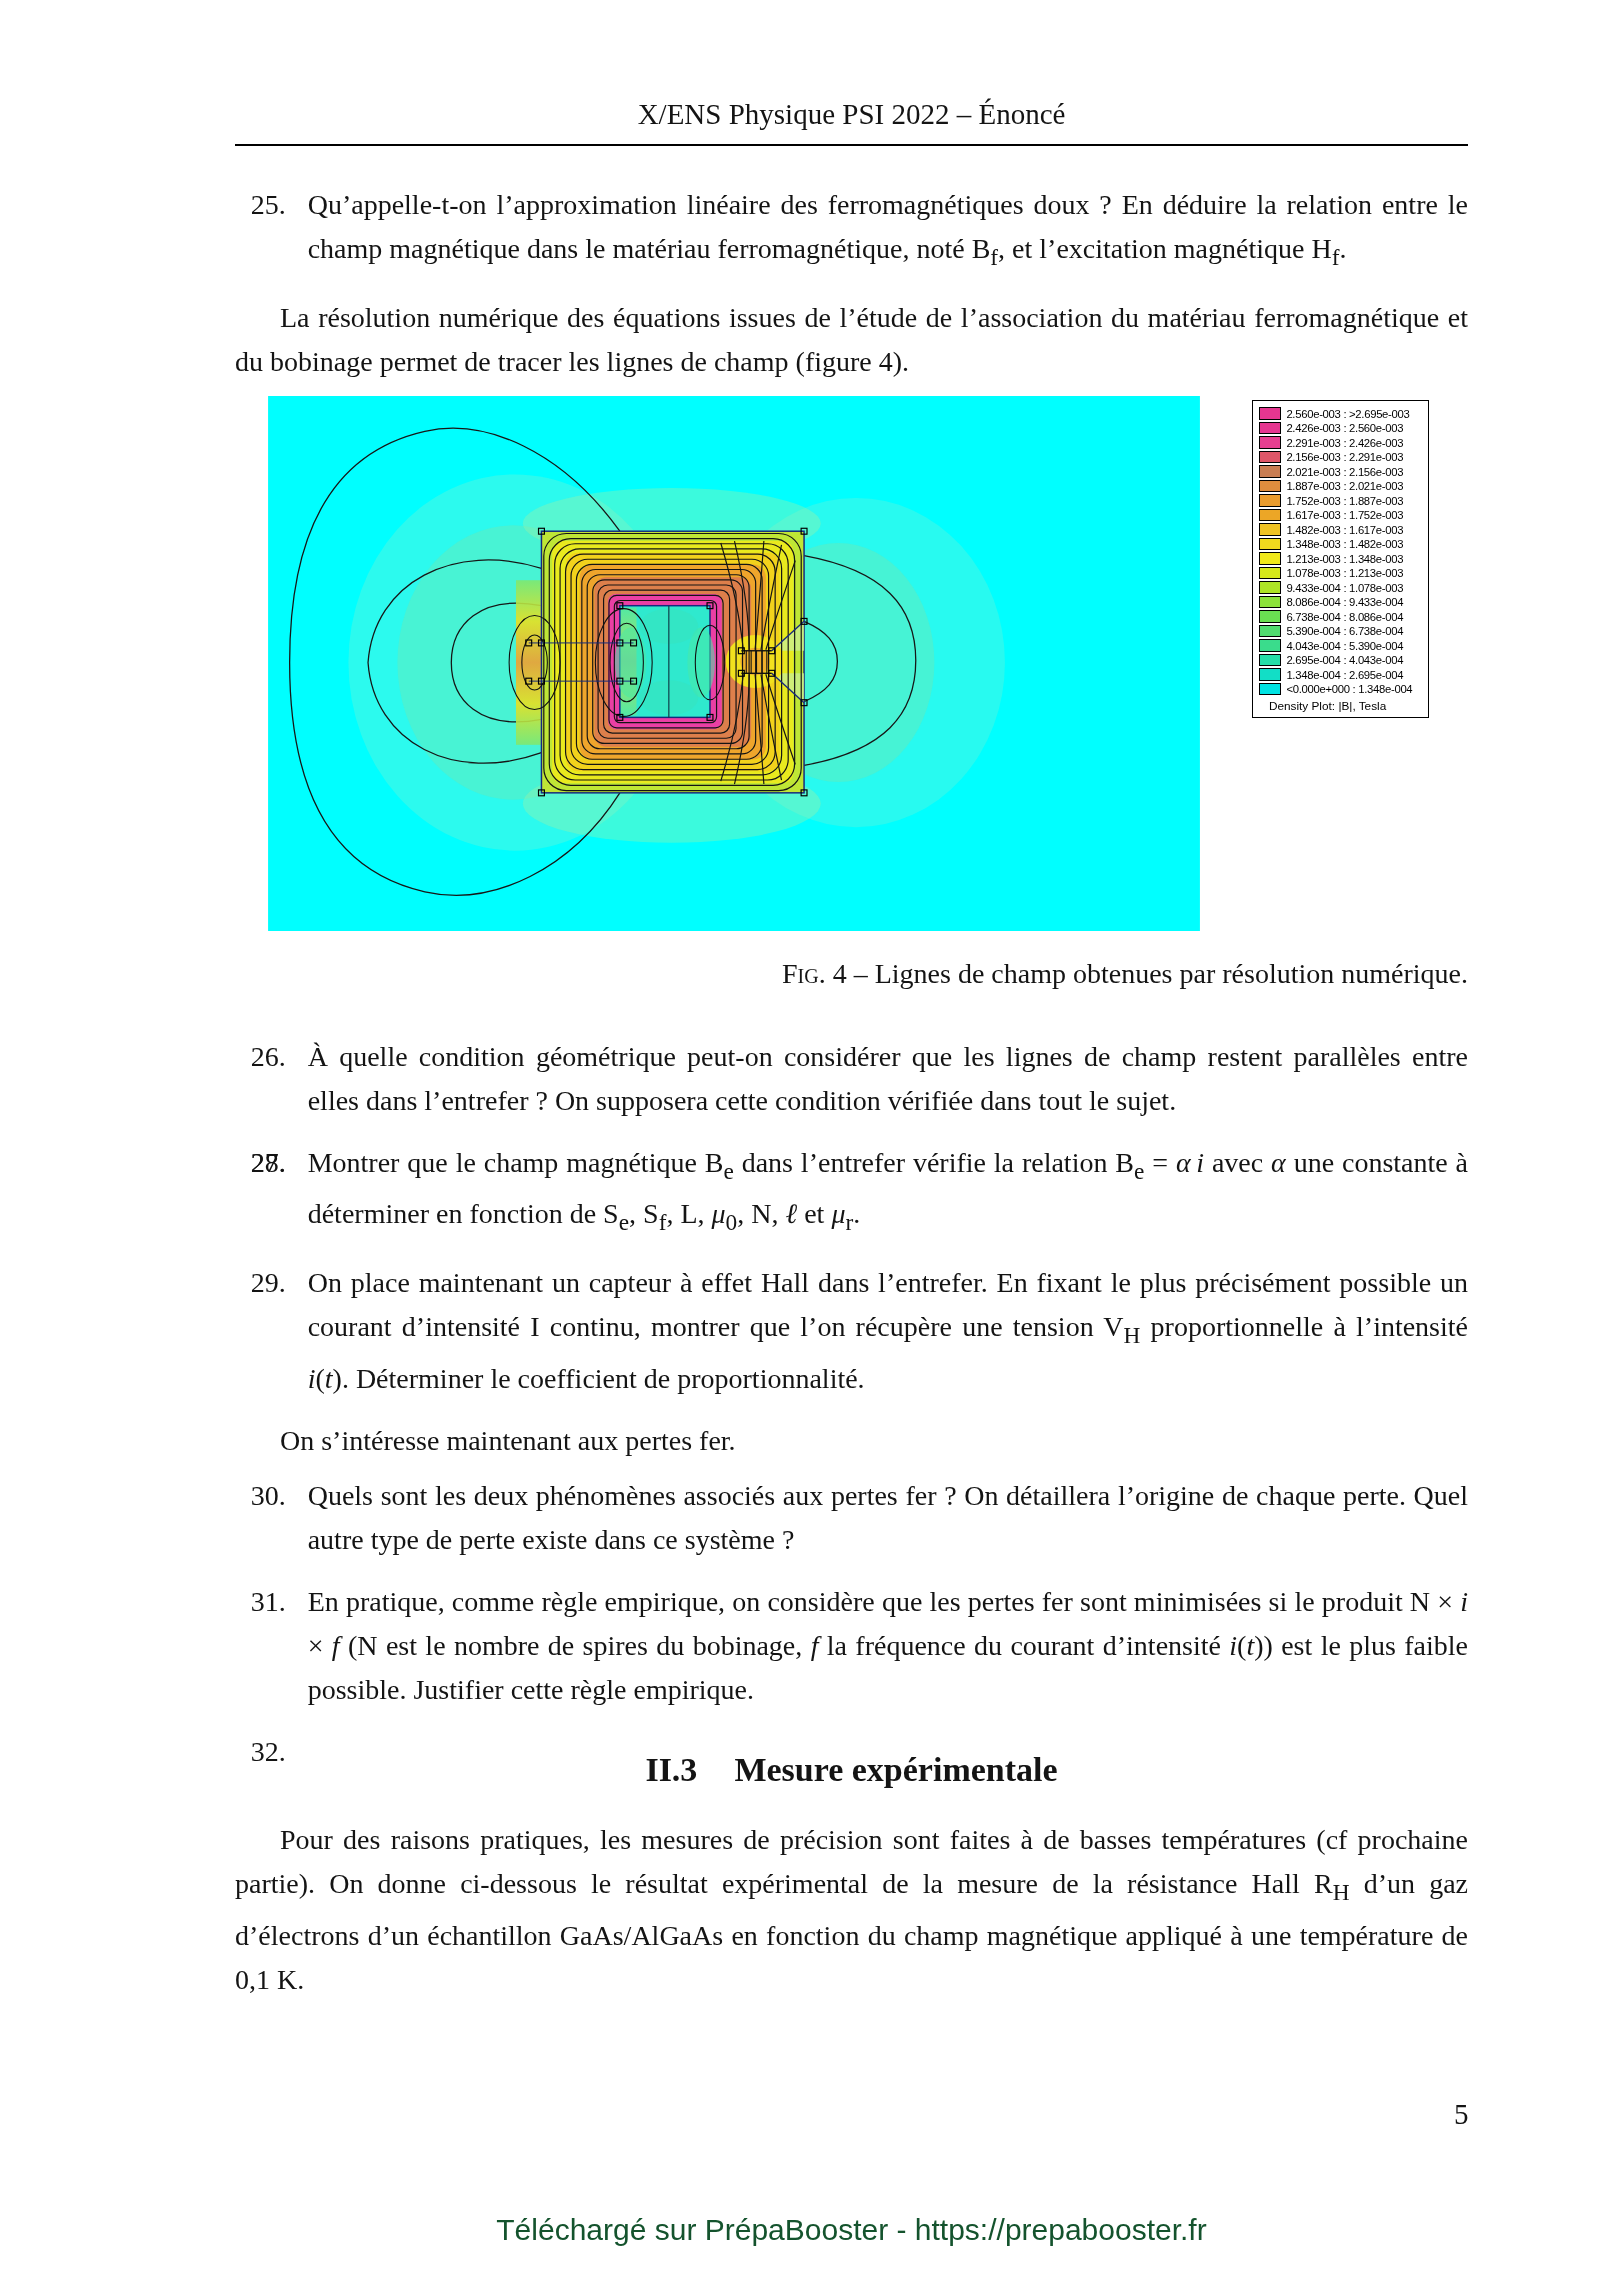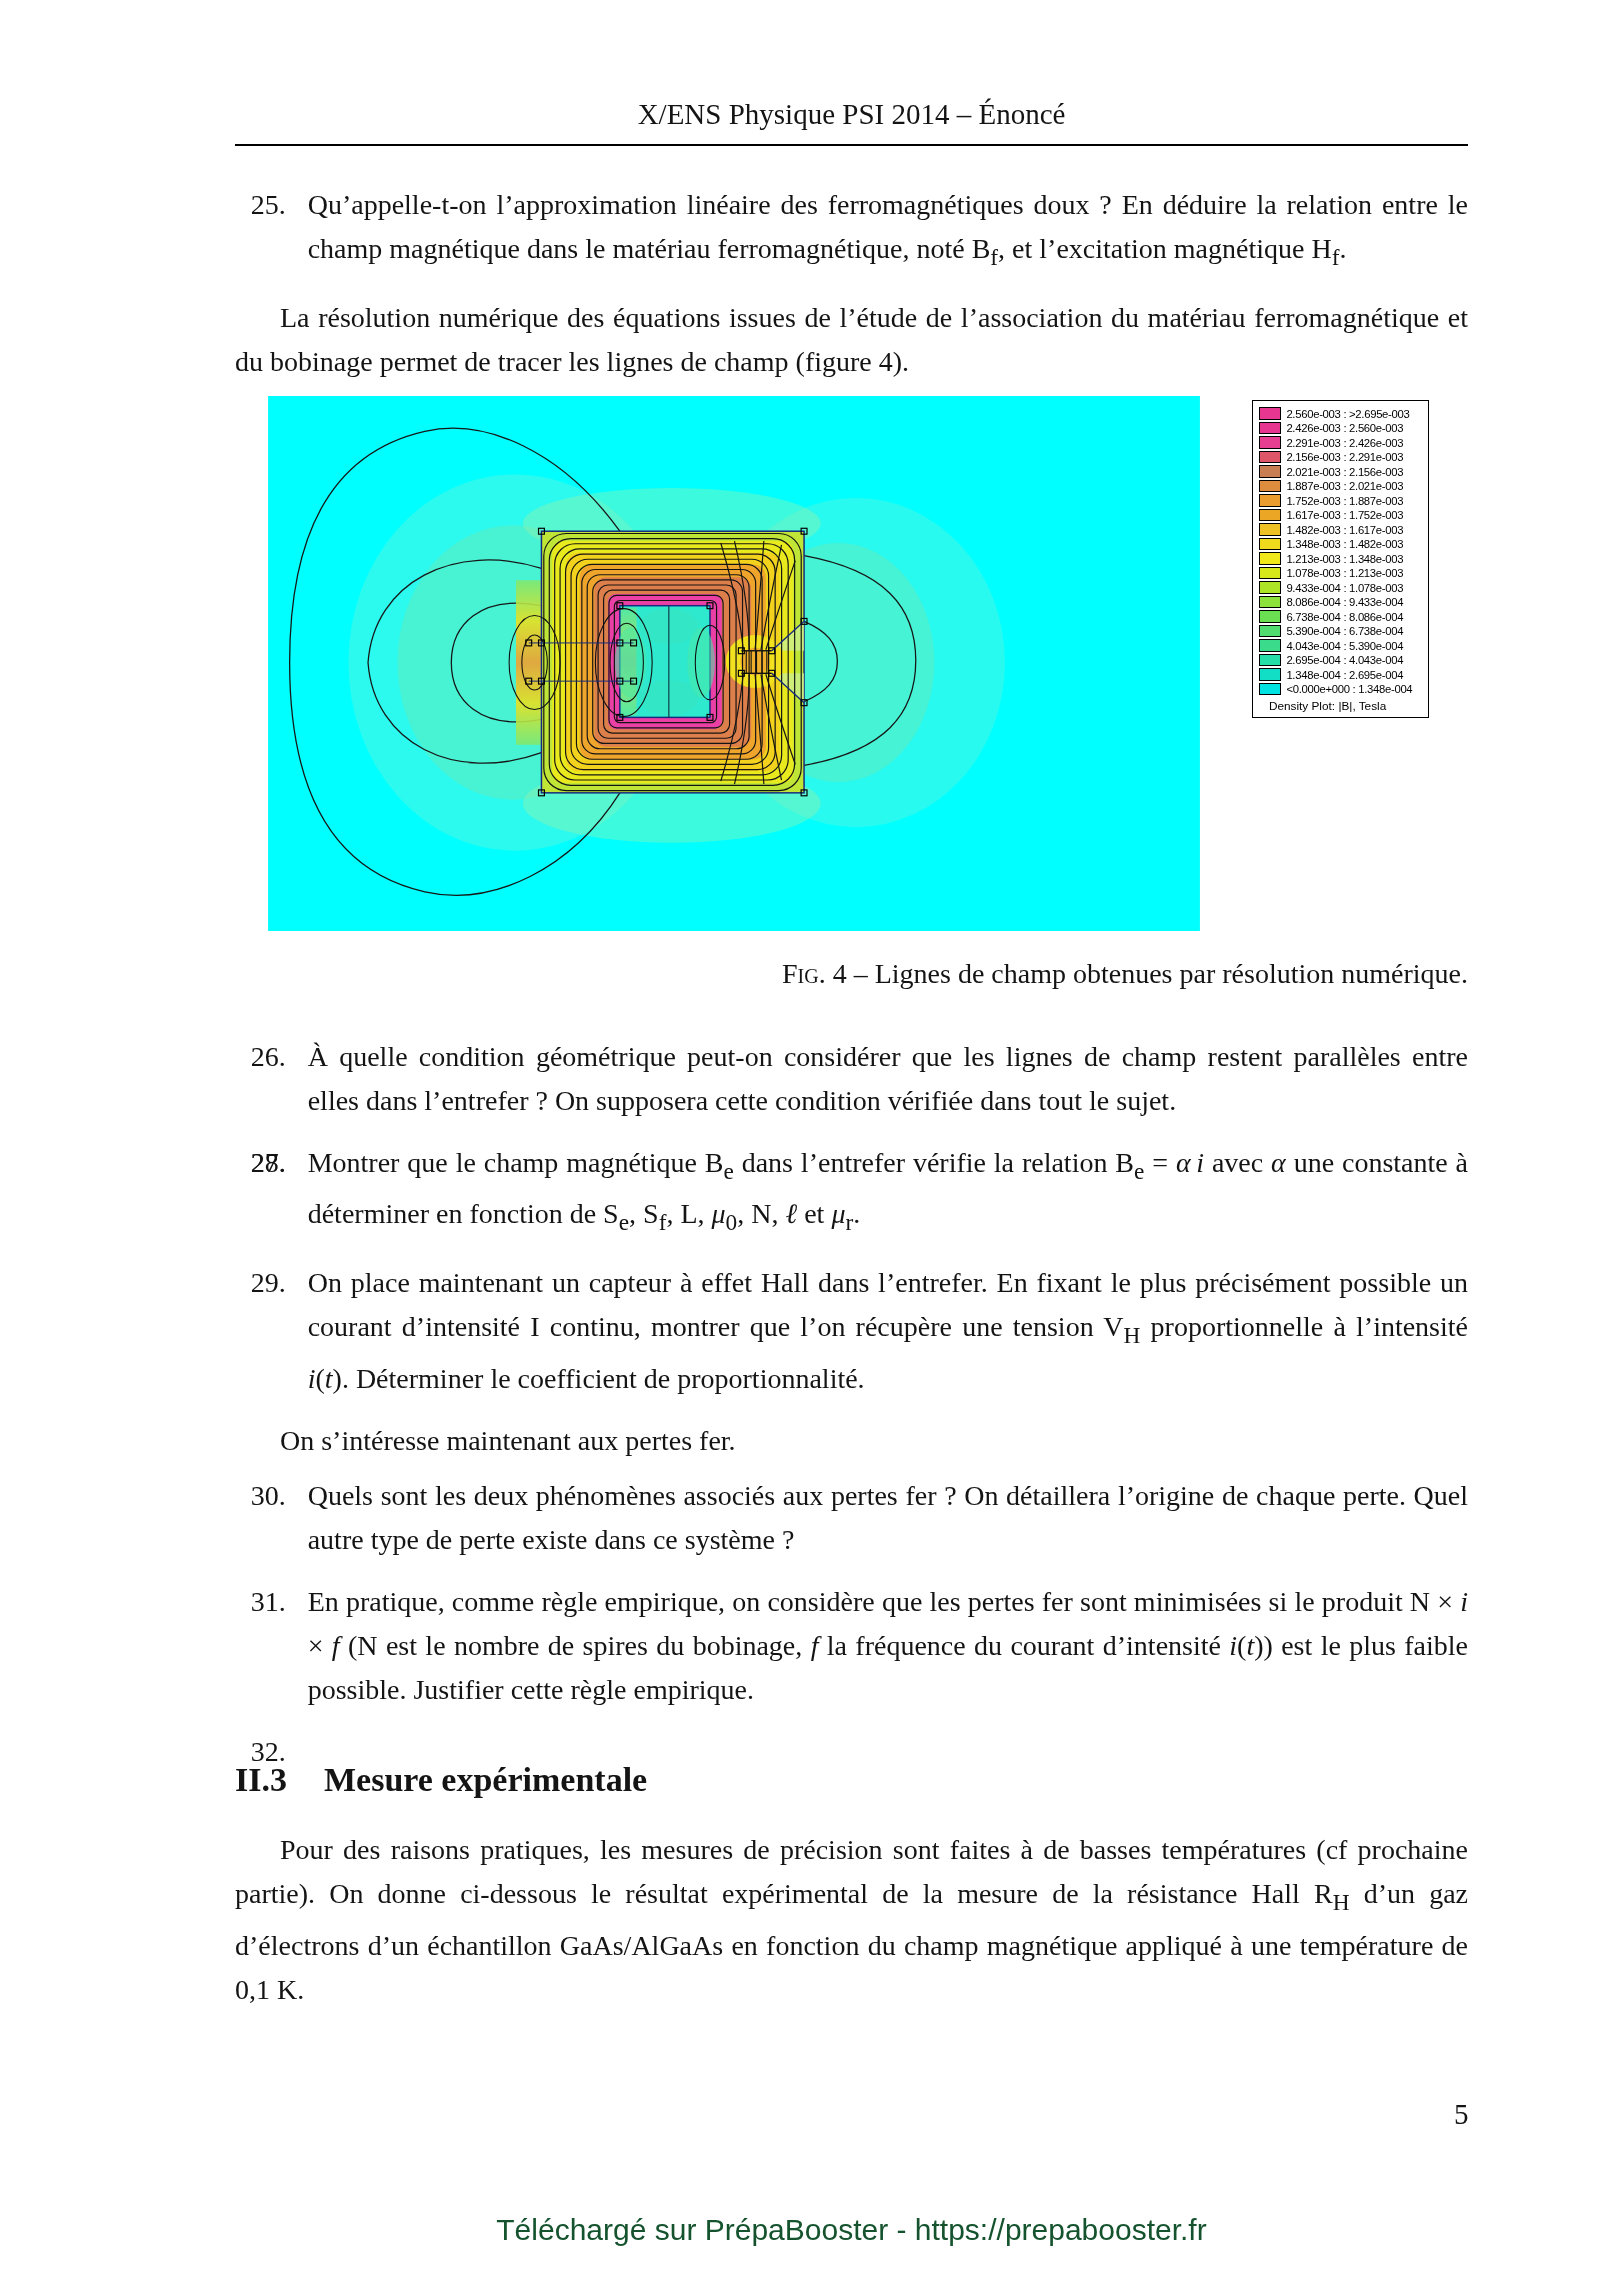--- a/index.html
+++ b/index.html
@@ -17,33 +17,33 @@
   .plot{position:absolute;left:33px;top:0;}
   .legend{position:absolute;left:1017px;top:3.9px;width:165px;background:#ffffff;
           border:1px solid #000;padding:4.9px 3.9px 3.9px 5.9px;
           font-family:"Liberation Sans",sans-serif;}
   .lrow{display:flex;align-items:flex-end;height:14.5px;}
   .sw{width:20.6px;height:10.8px;border:1px solid #000;flex:none;}
   .ll{font-size:11.3px;margin-left:4.9px;white-space:nowrap;letter-spacing:-0.3px;color:#000;}
   .ltitle{font-size:11.8px;margin-top:3.9px;color:#000;margin-left:10px;}
   .caption{text-align:right;font-size:28px;margin:27.4px 0 45px 0;}
   .sc{font-variant:small-caps;}
-  .secthead{font-size:34px;font-weight:bold;margin:49px 0 29px 0;}
+  .secthead{font-size:34px;font-weight:bold;margin:39px 0 29px 0;text-align:center;}
   .secthead .snum{margin-right:37px;}
   .pagenum{position:absolute;left:1454px;top:2098px;font-size:29px;}
   .footer{position:absolute;left:235px;width:1233px;top:2213px;text-align:center;
           font-family:"Liberation Sans",sans-serif;font-size:30px;color:#14532d;}
 </style>
 </head>
 <body>
 
 <div class="page">
   <div class="content">
 
-    <div class="hdr">X/ENS Physique PSI 2014 – Énoncé</div>
+    <div class="hdr">X/ENS Physique PSI 2022 – Énoncé</div>
     <div class="rule"></div>
 
     <div class="qlist body-txt">
       <div class="item">
         <span class="num">25.</span>
         <span>Qu’appelle-t-on l’approximation linéaire des ferromagnétiques doux ? En déduire la relation entre le champ magnétique dans le matériau ferromagnétique, noté B<sub>f</sub>, et l’excitation magnétique H<sub>f</sub>.</span>
       </div>
     </div>
 
     <div class="para body-txt">La résolution numérique des équations issues de l’étude de l’association du matériau ferromagnétique et du bobinage permet de tracer les lignes de champ (figure 4).</div>

